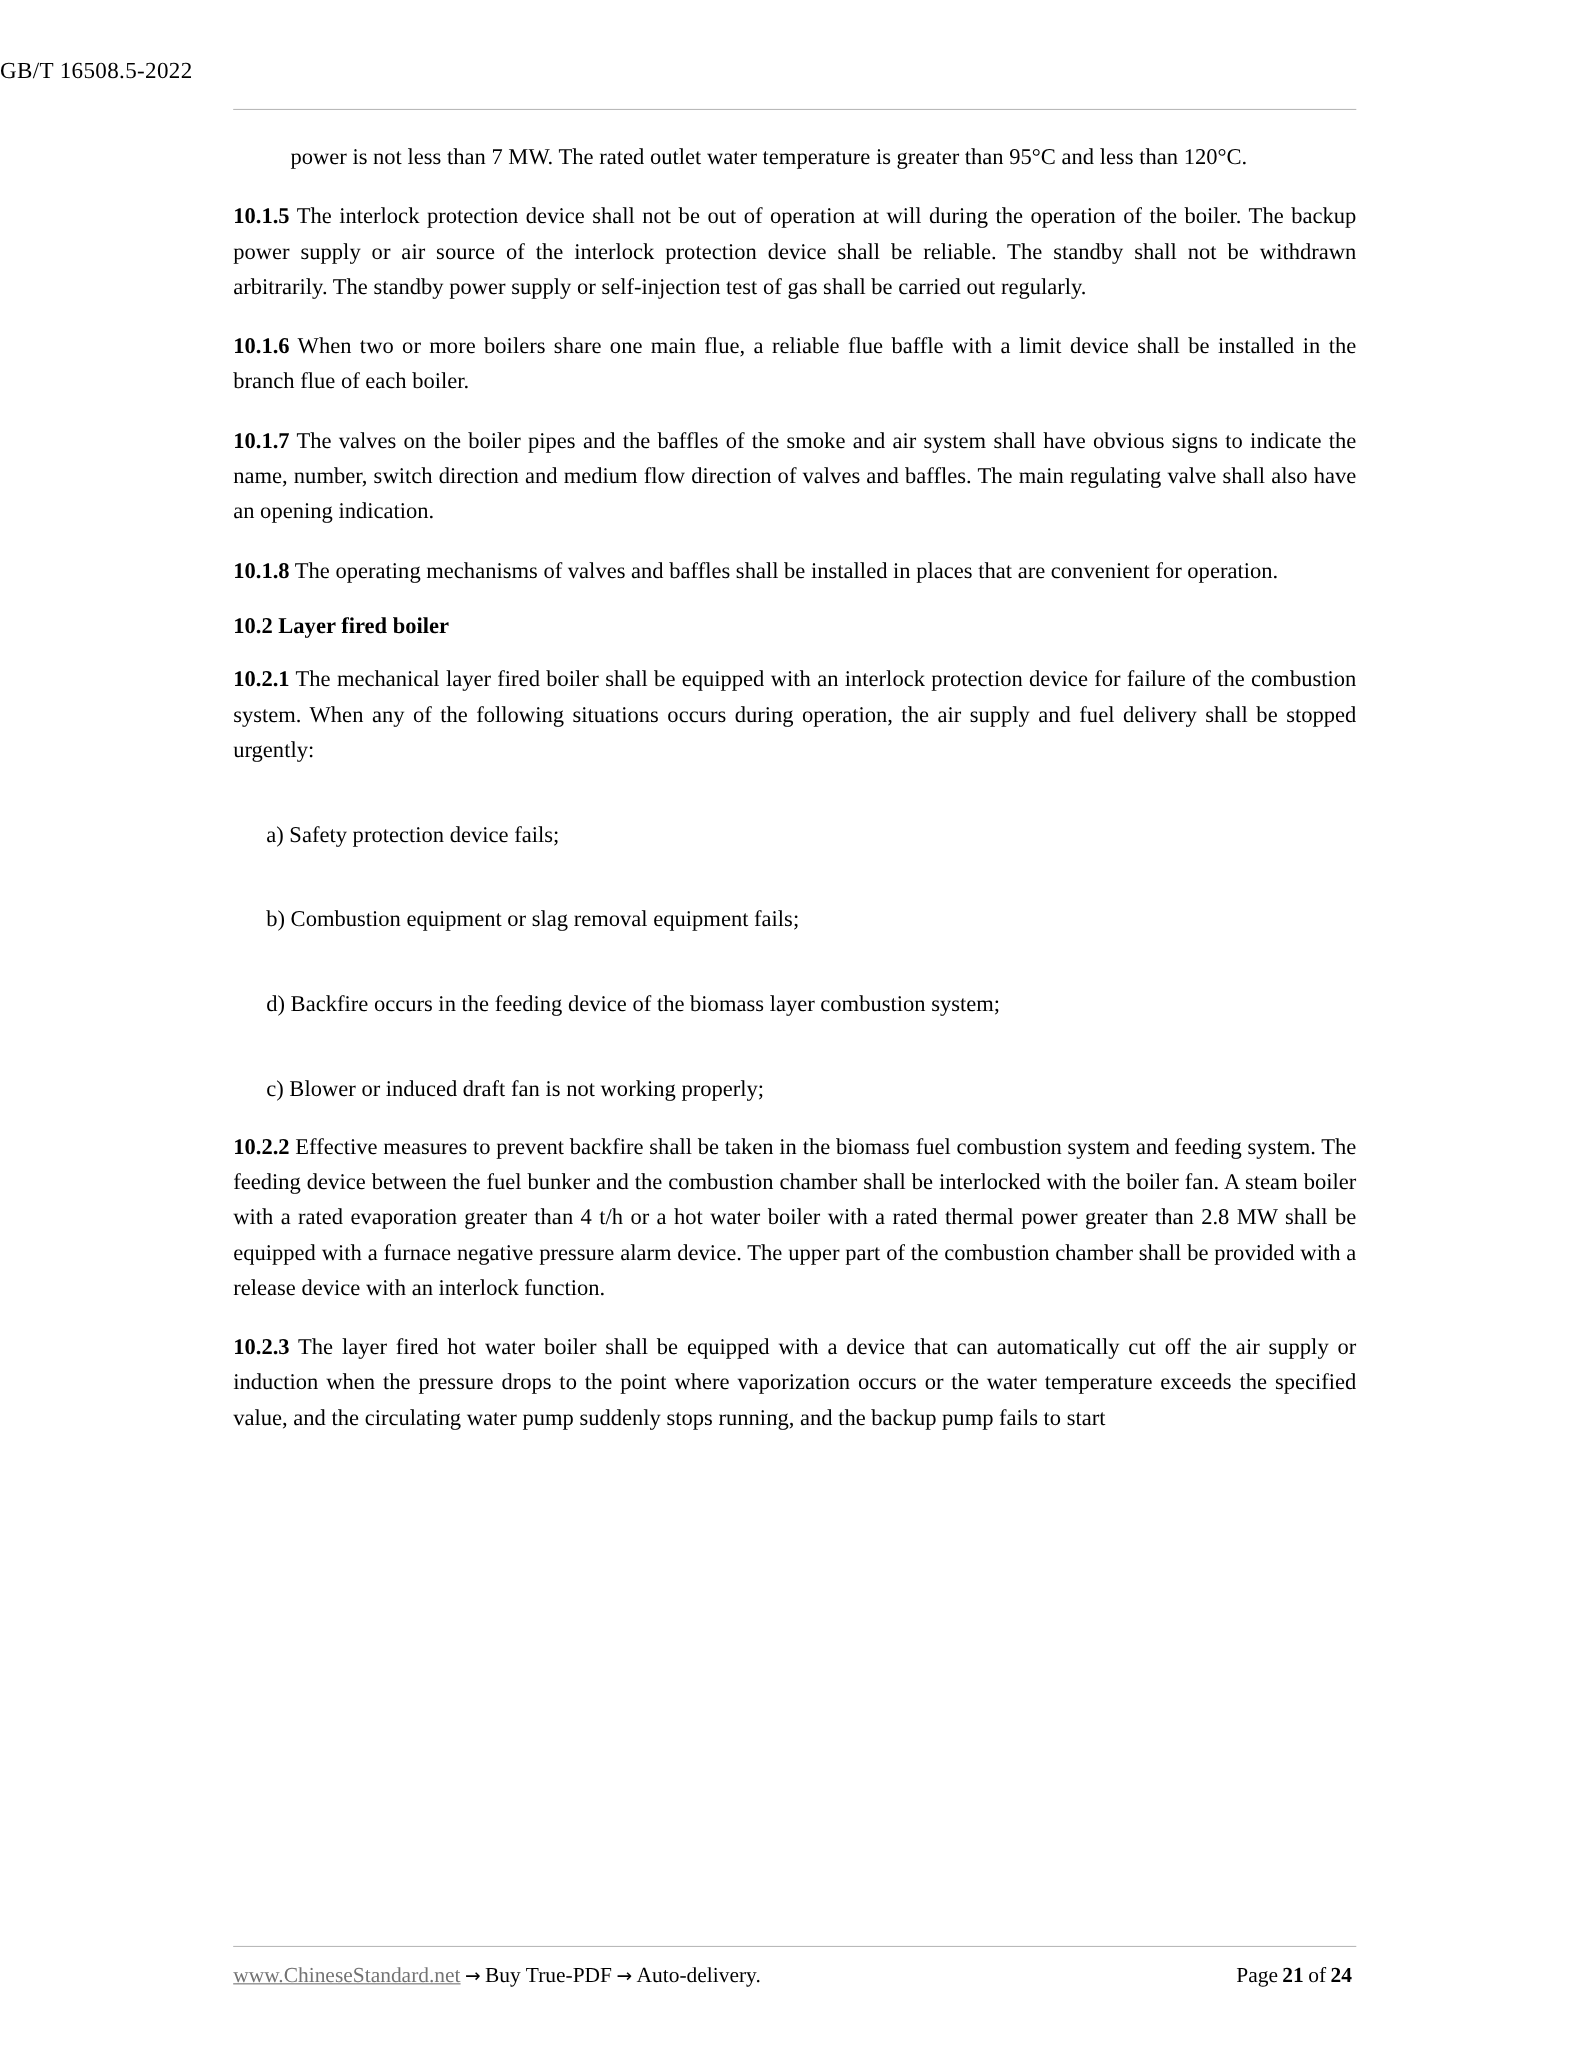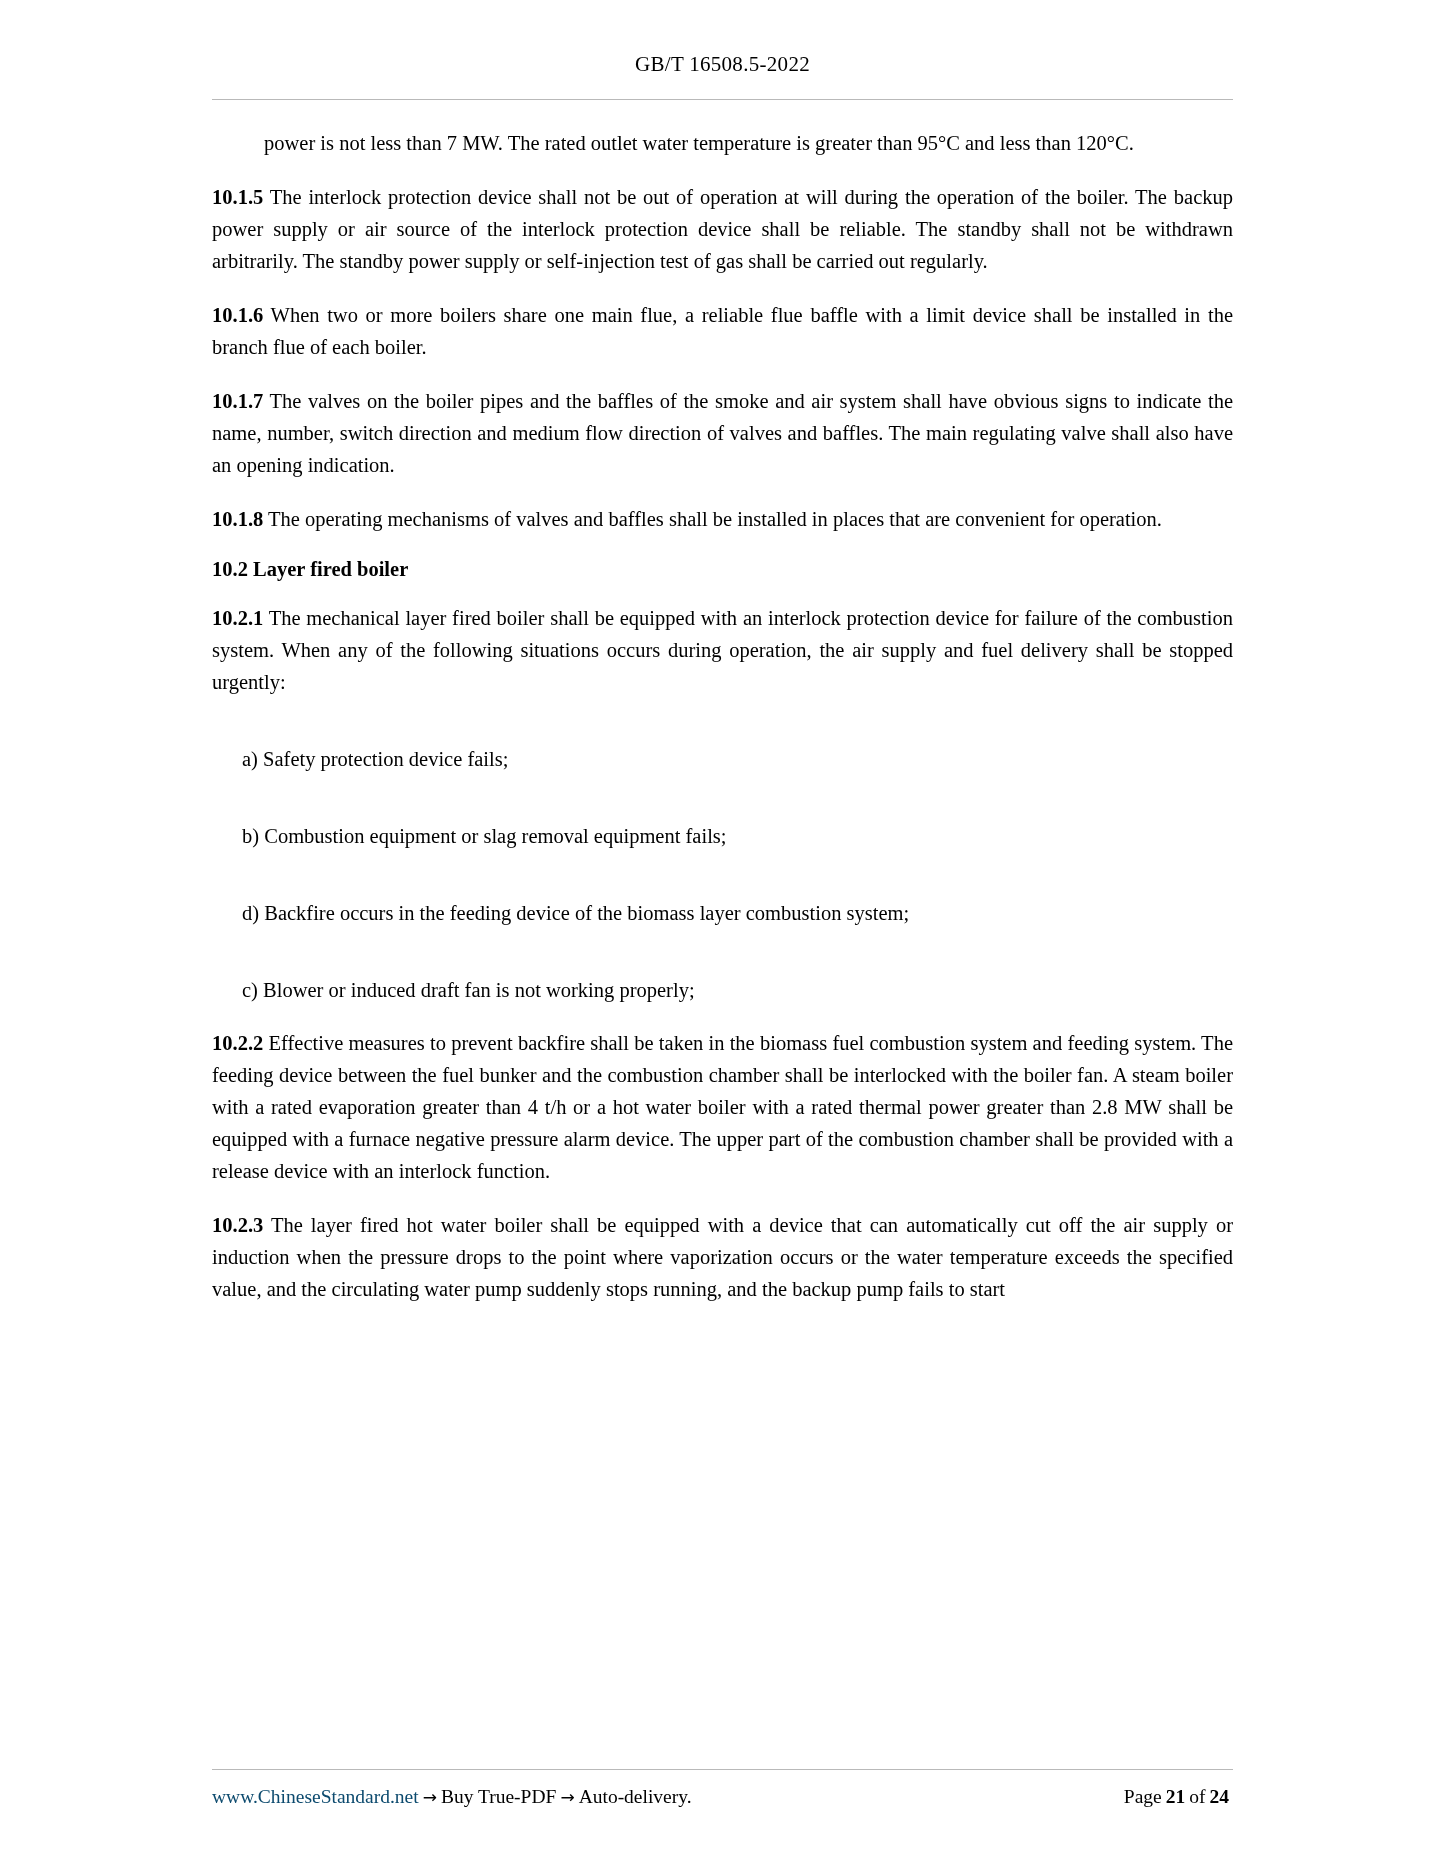--- a/index.html
+++ b/index.html
@@ -15,21 +15,21 @@
     position: relative;
   }
   .page {
     width: 1445px;
     height: 1870px;
     box-sizing: border-box;
     padding: 0;
     position: relative;
   }
   .header {
-    text-align: center;
+    text-align: left;
     font-size: 21px;
     letter-spacing: 0.3px;
     padding-top: 52px;
   }
   .header-rule {
     border-bottom: 1px solid #b9b9b9;
     margin: 22px 212px 0 212px;
   }
   .content {
     margin: 0 212px 0 212px;
@@ -80,21 +80,22 @@
   .footer-row {
     display: flex;
     justify-content: space-between;
     align-items: baseline;
     font-size: 19.5px;
   }
   .footer-left {
     white-space: nowrap;
   }
   .footer-link {
-    color: #0c4a6e;
+    text-decoration: underline;
+    color: #737373;
   }
   .arrow {
     font-family: "DejaVu Sans", sans-serif;
     font-size: 17px;
     padding: 0 4px;
   }
   .footer-right {
     white-space: nowrap;
   }
   .footer-right .num {

